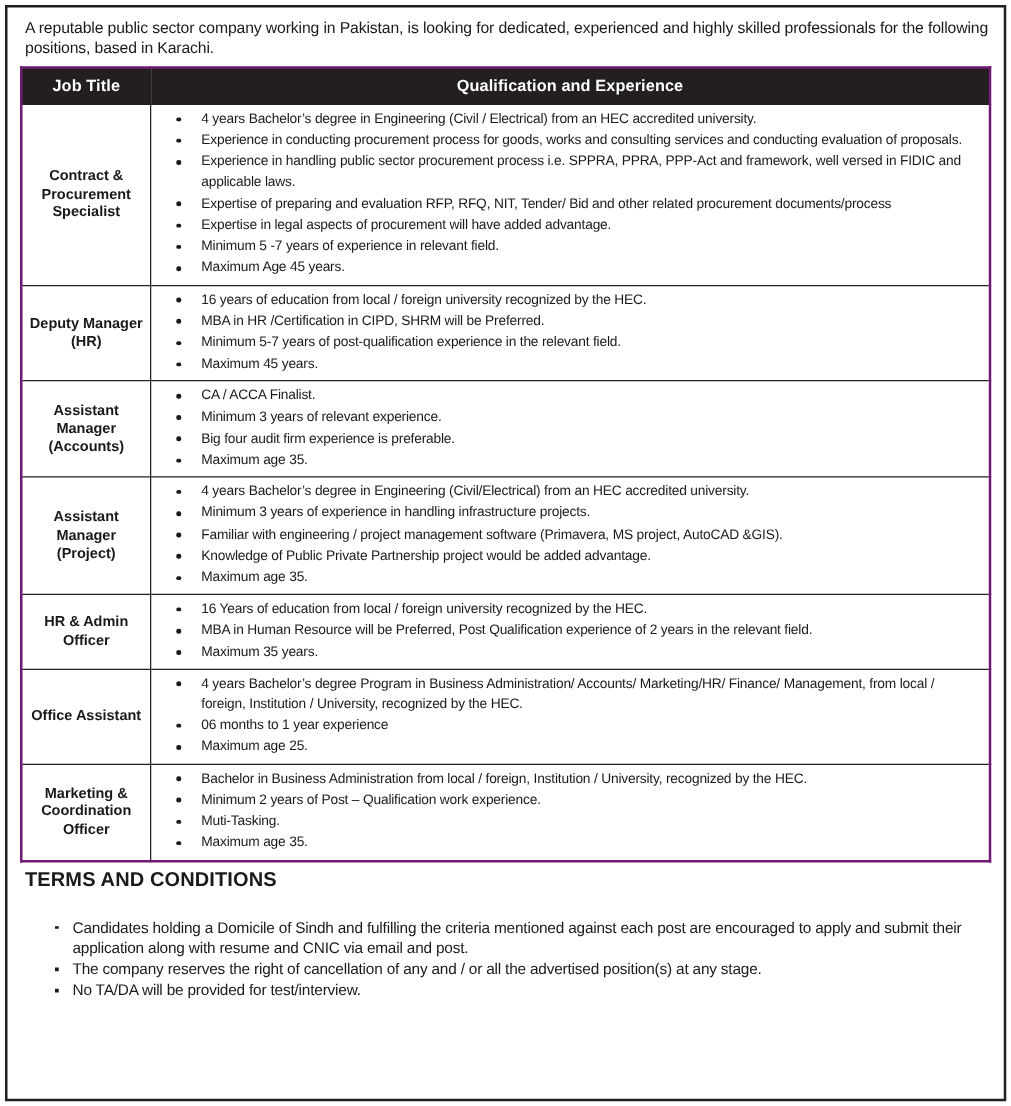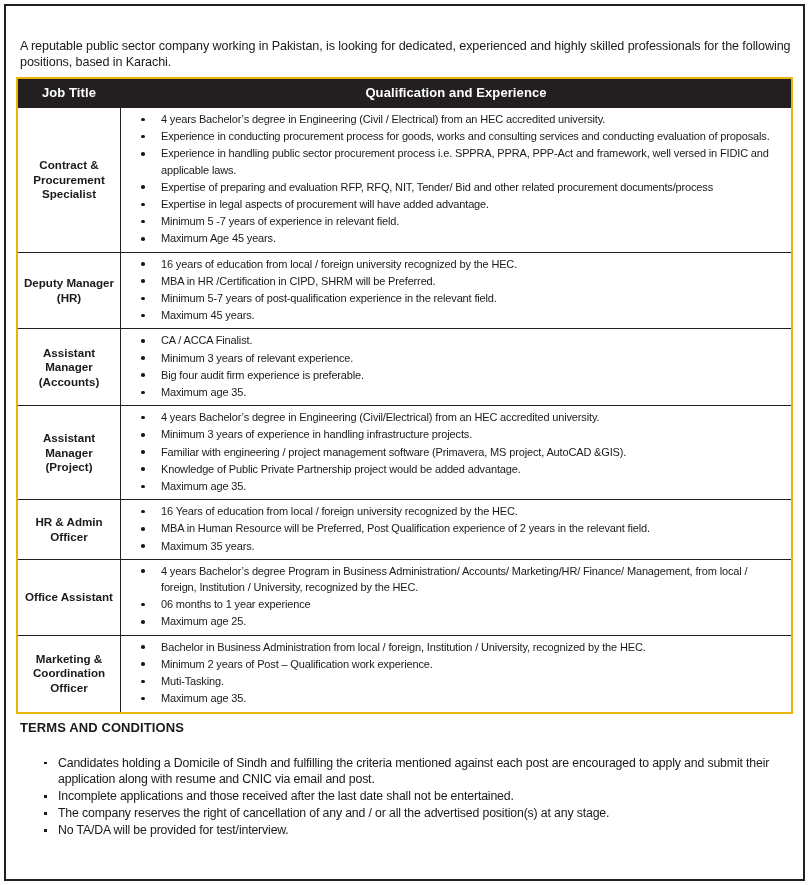--- a/index.html
+++ b/index.html
@@ -20,37 +20,37 @@
     width: 809px;
     height: 885px;
     padding: 4px;
     background: #ffffff;
   }
   .frame {
     box-sizing: border-box;
     width: 100%;
     height: 100%;
     border: 2px solid #231f20;
-    padding: 28px 10px 4px 10px;
+    padding: 4px 10px 4px 10px;
     background: #ffffff;
   }
   .intro {
     font-size: 12.6px;
     line-height: 15.5px;
     color: #1a1a1a;
     margin: 5px 2px 7px 4px;
     letter-spacing: -0.1px;
   }
 
   
   table.jobs {
     width: 100%;
     border-collapse: collapse;
     table-layout: fixed;
-    border: 2px solid #eab308;
+    border: 2px solid #701a75;
   }
   table.jobs th, table.jobs td {
     border: 1.5px solid #231f20;
     vertical-align: middle;
   }
   thead tr {
     background: #231f20;
   }
   thead th {
     color: #ffffff;
@@ -96,21 +96,21 @@
     left: -20px;
     top: 6.5px;
     width: 3.6px;
     height: 3.6px;
     background: #1a1a1a;
     border-radius: 50%;
   }
 
   
   .terms-head {
-    font-size: 13px;
+    font-size: 16px;
     font-weight: bold;
     margin: 6px 0 20px 4px;
     letter-spacing: 0.1px;
   }
   ul.terms {
     margin: 16px;
     padding: 0 4px 0 26px;
     list-style: none;
   }
   ul.terms li {
@@ -232,19 +232,18 @@
                 <li>Maximum age 35.</li>
               </ul>
             </td>
           </tr>
         </tbody>
     </table>
 
     <div class="terms-head">TERMS AND CONDITIONS</div>
     <ul class="terms" id="terms-list">
         <li>Candidates holding a Domicile of Sindh and fulfilling the criteria mentioned against each post are encouraged to apply and submit their application along with resume and CNIC via email and post.</li>
-        <li>Incomplete applications and those received after the last date shall not be entertained.</li>
         <li>The company reserves the right of cancellation of any and / or all the advertised position(s) at any stage.</li>
         <li>No TA/DA will be provided for test/interview.</li>
       </ul>
 
   </div>
 </div>
 
 </body></html>

